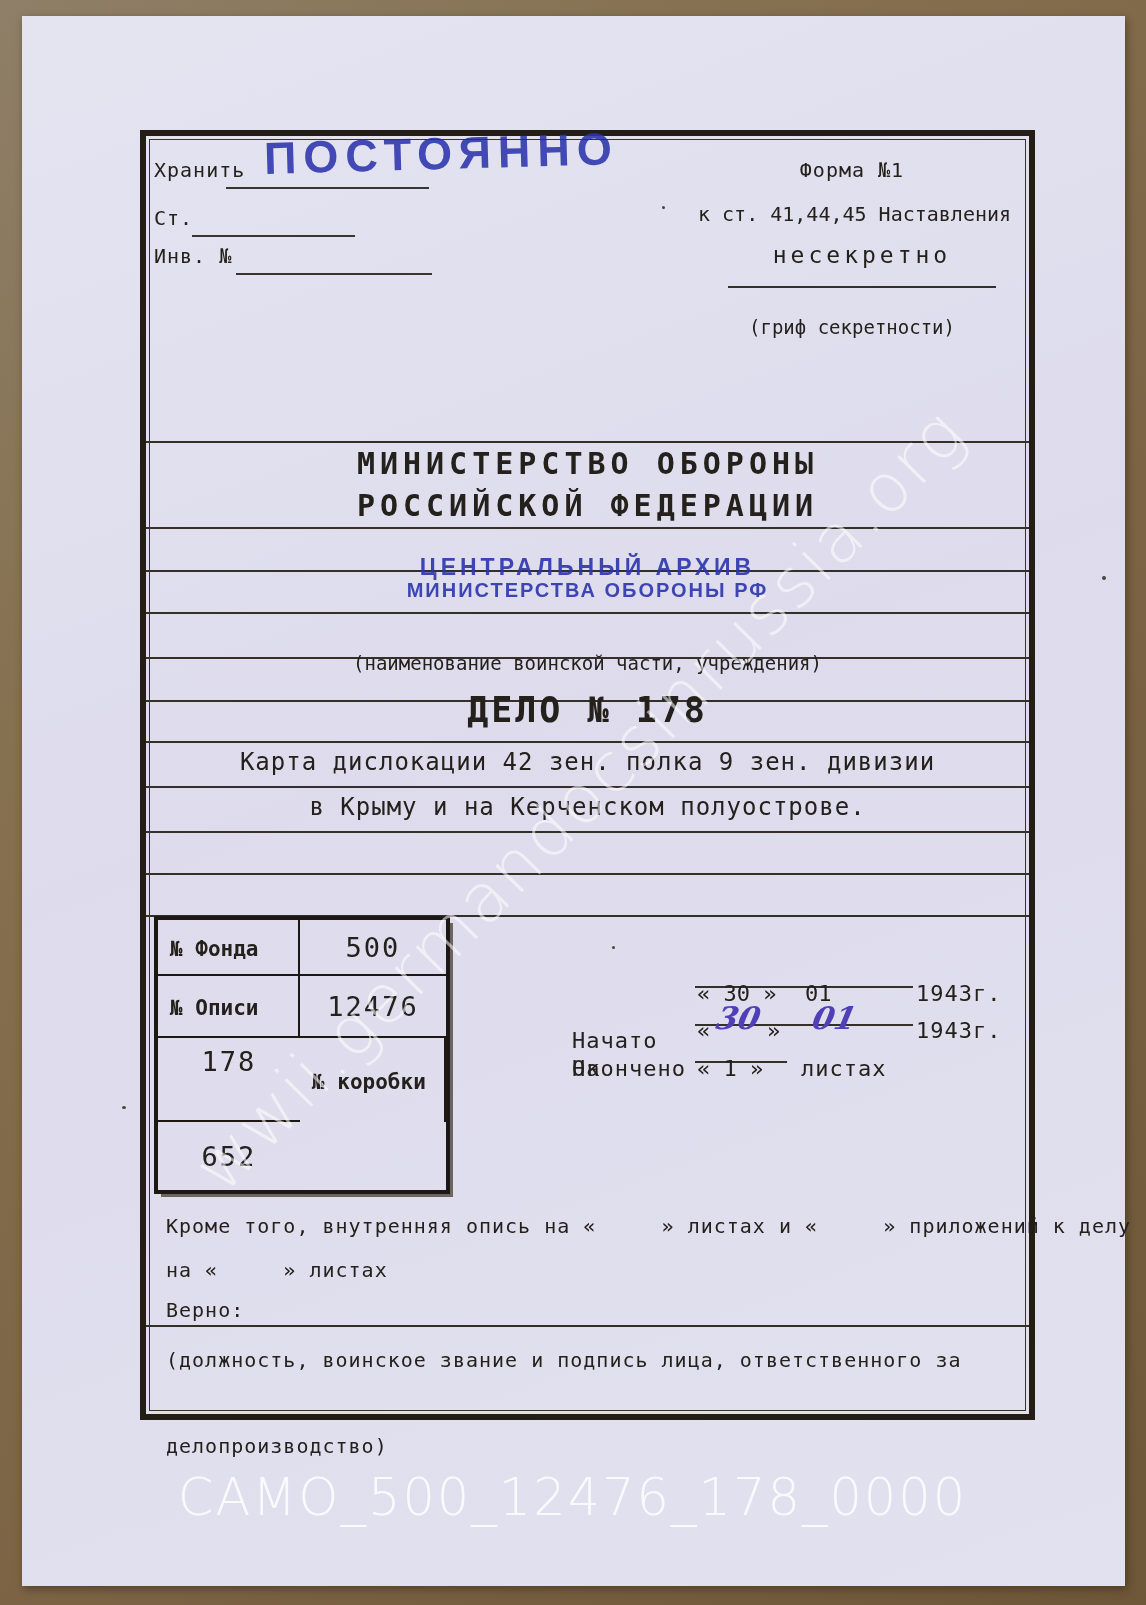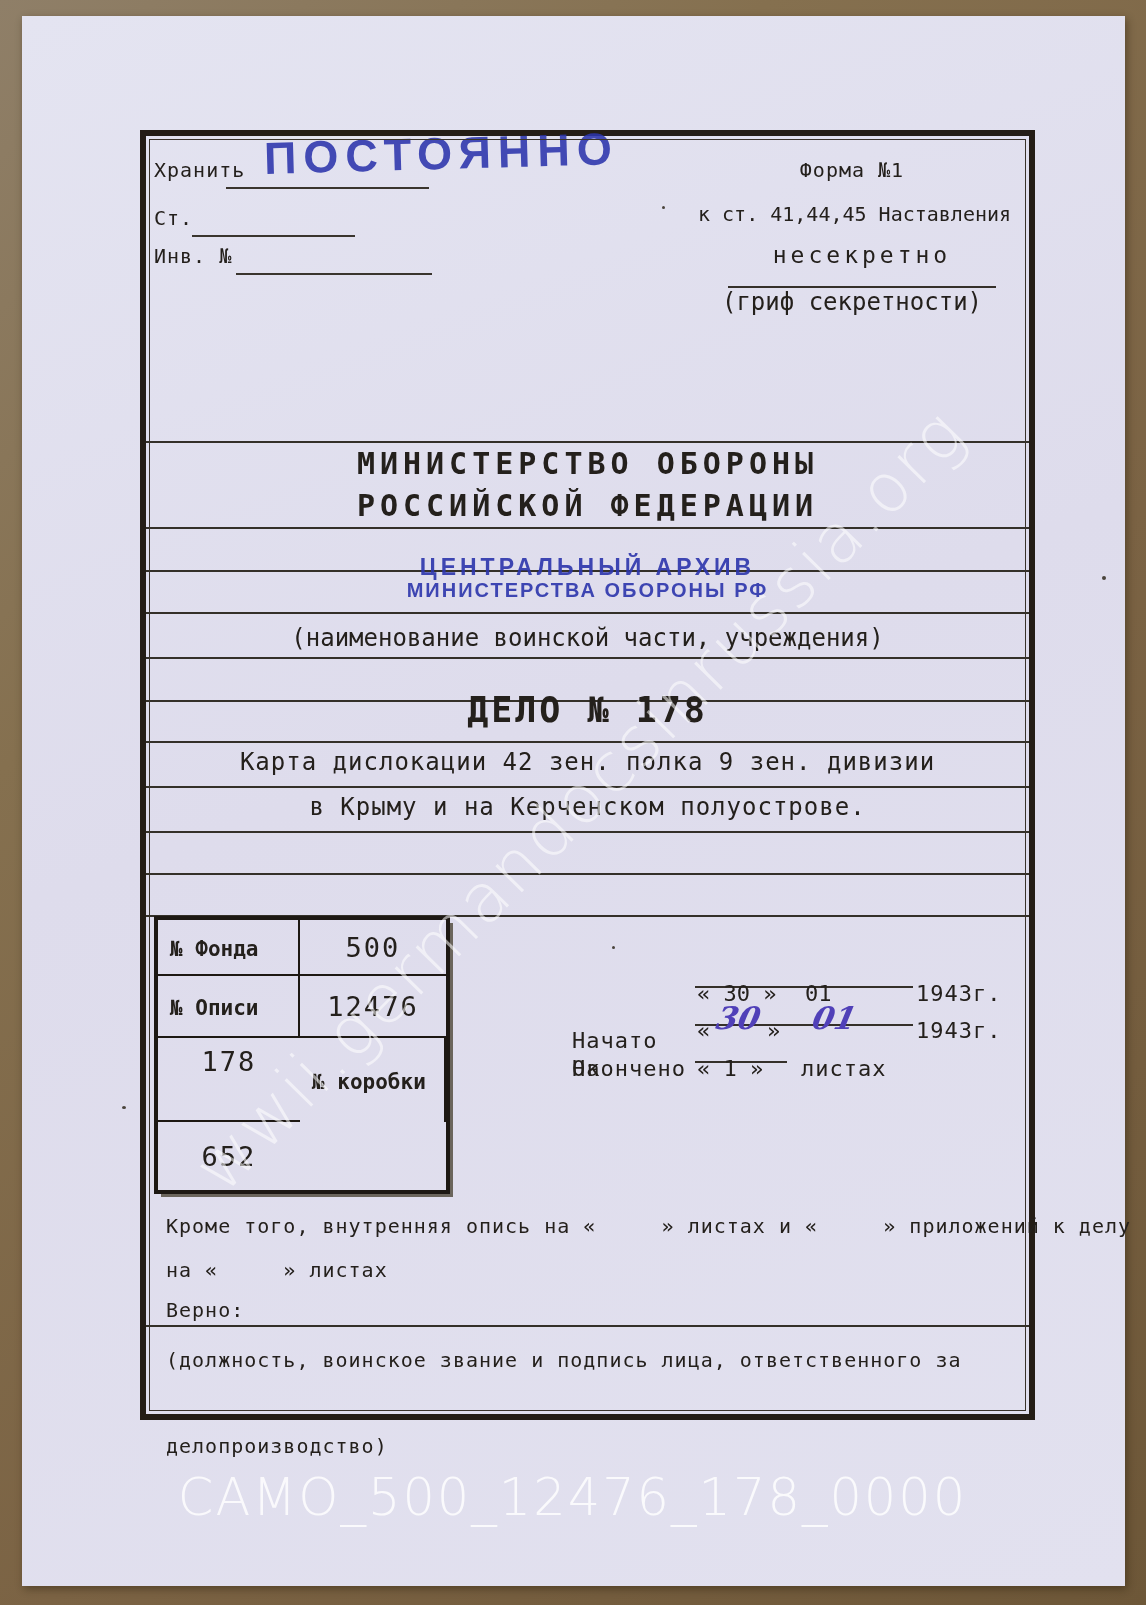--- a/index.html
+++ b/index.html
@@ -29,21 +29,21 @@
   .underline-seg{position:absolute;height:2px;background:#3a352e;}
   .lbl{font-size:20px;letter-spacing:1px;}
   .stamp-blue{color:#2c35ac;font-family:"Liberation Sans",sans-serif;font-weight:bold;}
   .perm-stamp{
     font-size:45px;letter-spacing:7px;opacity:.88;
     transform:rotate(-1.6deg);
   }
   .ministry{font-weight:bold;font-size:30px;letter-spacing:5px;}
   .arch1{font-size:23px;letter-spacing:4px;opacity:.9;}
   .arch2{font-size:20px;letter-spacing:2px;opacity:.9;}
-  .caption{font-size:24px;}
+  .caption{font-size:19px;margin-top:28px;}
   .case-title{font-weight:bold;font-size:35px;letter-spacing:3px;}
   .subject{font-size:24px;letter-spacing:1px;}
   .reg-table{
     position:absolute;left:8px;top:780px;width:296px;height:278px;
     border:4px solid #1d1813;box-sizing:border-box;
     display:grid;grid-template-columns:142px 1fr;grid-template-rows:56px 62px 84px 1fr;
     background:transparent;
     box-shadow:5px 5px 0 -2px #6b655c;
   }
   .reg-cell{border-bottom:2px solid #1d1813;display:flex;align-items:center;box-sizing:border-box;}

